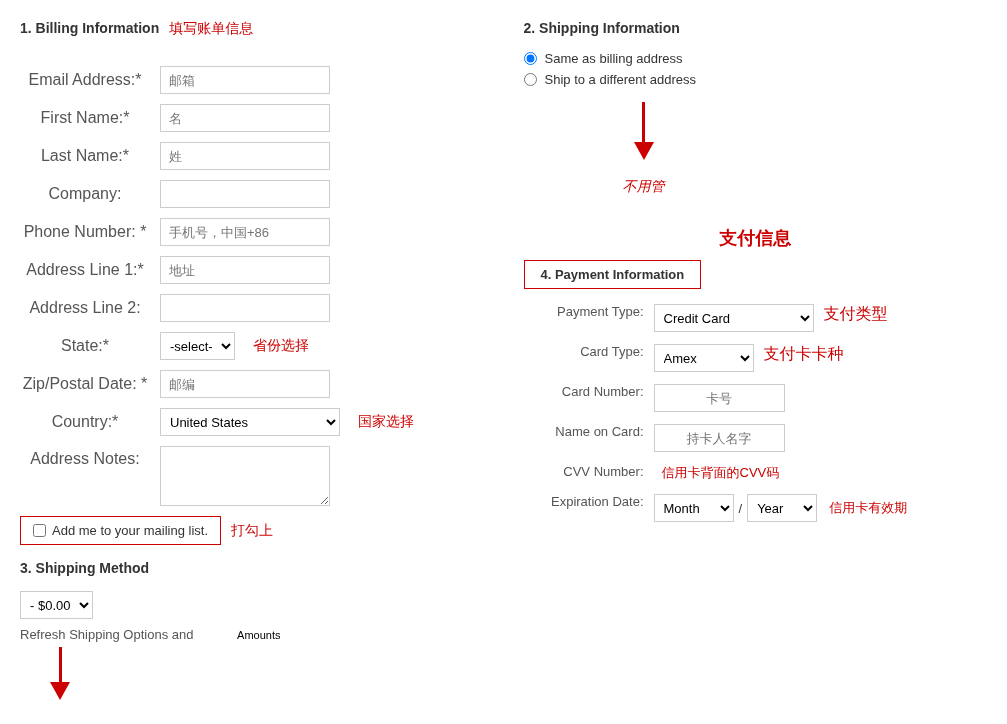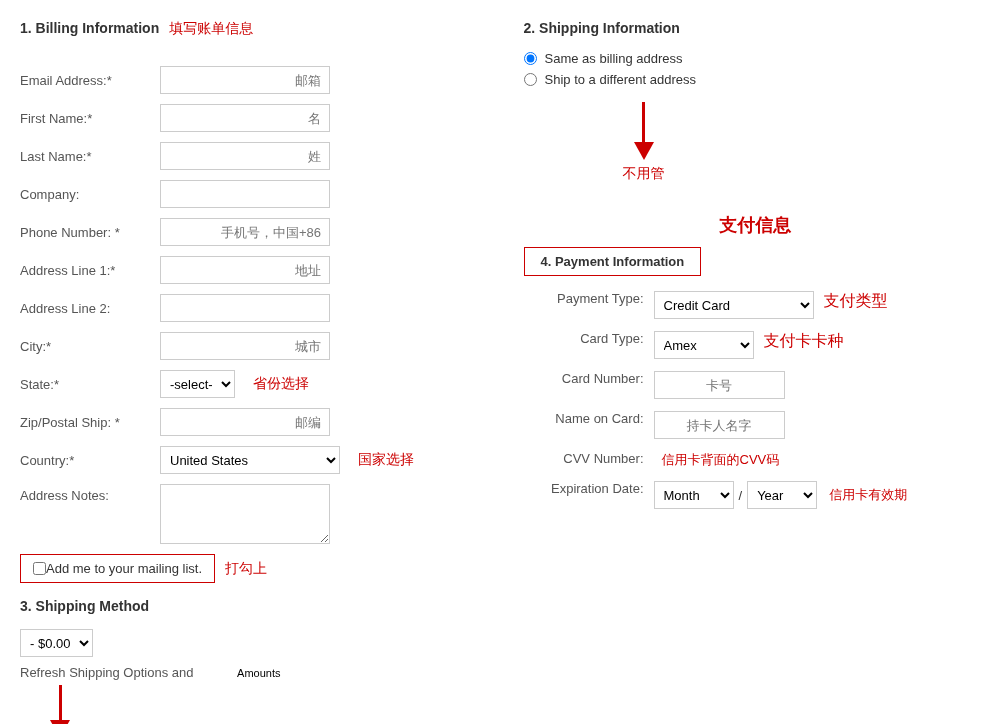--- a/index.html
+++ b/index.html
@@ -3,28 +3,28 @@
   <meta charset="utf-8">
   <style>
     * { box-sizing: border-box; margin: 0; padding: 0; }
     body { font-family: Arial, sans-serif; font-size: 13px; color: #333; background: #fff; padding: 20px; }
     .main-container { display: flex; gap: 40px; max-width: 1007px; }
     .left-column { flex: 1; min-width: 380px; }
     .right-column { flex: 1; min-width: 380px; }
     .section-title { font-size: 14px; font-weight: bold; color: #333; margin-bottom: 15px; }
     .chinese-label { color: #cc0000; font-size: 14px; }
     .form-row { display: flex; align-items: center; margin-bottom: 10px; }
-    .form-label { width: 140px; text-align: left; padding-right: 10px; font-size: 13px; color: #555; flex-shrink: 0; }
+    .form-label { width: 140px; text-align: center; padding-right: 10px; font-size: 16px; color: #555; flex-shrink: 0; }
     .form-input { border: 1px solid #ccc; padding: 4px 8px; font-size: 13px; height: 28px; width: 170px; }
-    .form-input-chinese { color: #a16207; text-align: right; }
+    .form-input-chinese { color: #a16207; }
     input[type="text"], input[type="email"] { border: 1px solid #ccc; padding: 4px 8px; font-size: 13px; height: 28px; }
     select { border: 1px solid #ccc; padding: 3px 5px; font-size: 13px; height: 28px; background: #fff; }
     textarea { border: 1px solid #ccc; padding: 4px 8px; font-size: 13px; width: 170px; height: 60px; resize: vertical; }
     .checkbox-row { display: flex; align-items: center; margin-bottom: 15px; margin-top: 10px; }
-    .checkbox-label-box { border: 1px solid #cc0000; padding: 6px 12px; display: flex; font-size: 13px; }
+    .checkbox-label-box { border: 1px solid #cc0000; padding: 6px 12px; display: flex; gap: 6px; font-size: 13px; }
     .chinese-note { color: #cc0000; font-size: 14px; margin-left: 10px; }
     .shipping-section { margin-top: 15px; }
     .shipping-dropdown { display: flex; align-items: center; gap: 5px; margin-bottom: 8px; }
     .shipping-link { color: #000000; text-decoration: none; font-size: 11px; margin-left: 40px; }
     .arrow-container { position: relative; display: inline-block; margin-left: 20px; }
     .ignore-note { color: #cc0000; font-size: 14px; text-align: center; margin-top: 5px; }
 
     
     .shipping-info-section { margin-bottom: 20px; }
     .radio-group { display: flex; flex-direction: column; gap: 6px; margin-top: 5px; }
@@ -86,37 +86,33 @@
     <div class="form-row">
       <label class="form-label">Address Line 1:*</label>
       <input type="text" class="form-input form-input-chinese" placeholder="地址" style="">
     </div>
 
     <div class="form-row">
       <label class="form-label">Address Line 2:</label>
       <input type="text" class="form-input" style="">
     </div>
 
-    <div class="form-row">
-      <label class="form-label">City:*</label>
-      <input type="text" class="form-input form-input-chinese" placeholder="城市" style="">
-    </div>
 
     <div class="form-row">
       <label class="form-label">State:*</label>
       <div class="state-row">
         <select>
           <option>-select-</option>
         </select>
         <span class="chinese-note">省份选择</span>
       </div>
     </div>
 
     <div class="form-row">
-      <label class="form-label">Zip/Postal Ship: *</label>
+      <label class="form-label">Zip/Postal Date: *</label>
       <input type="text" class="form-input form-input-chinese" placeholder="邮编" style="">
     </div>
 
     <div class="form-row">
       <label class="form-label">Country:*</label>
       <div class="country-row">
         <select style="width:180px;">
           <option>United States</option>
         </select>
         <span class="chinese-note">国家选择</span>
@@ -169,21 +165,21 @@
         </div>
         <div class="radio-row">
           <input type="radio" name="ship_addr" style="">
           <span>Ship to a different address</span>
         </div>
       </div>
 
       <div style="display:flex; flex-direction:column; align-items:center; margin: 15px 0 5px 80px; width:80px;">
         <div style="width:3px; height:40px; background:#cc0000; margin:0 auto;"></div>
         <div style="width:0; height:0; border-left:10px solid transparent; border-right:10px solid transparent; border-top:18px solid #cc0000; margin:0 auto;"></div>
-        <span class="ignore-note" style="margin-top:5px;">不用管</span>
+        <span class="ignore-note" style="margin-top:18px;font-style:italic;">不用管</span>
       </div>
     </div>
 
     <div class="payment-section" style="margin-top:30px;">
       <div style="text-align:center; margin-bottom:10px;">
         <span style="color:#cc0000; font-size:18px; font-weight:bold;">支付信息</span>
       </div>
       <div class="payment-header">
         <span>4. Payment Information</span>
       </div>

